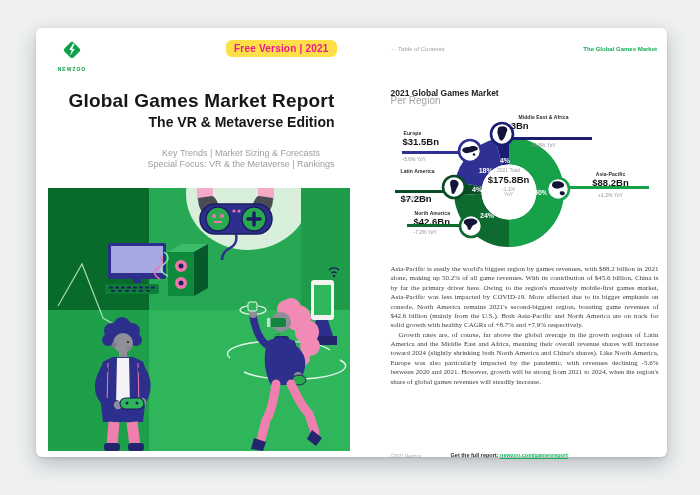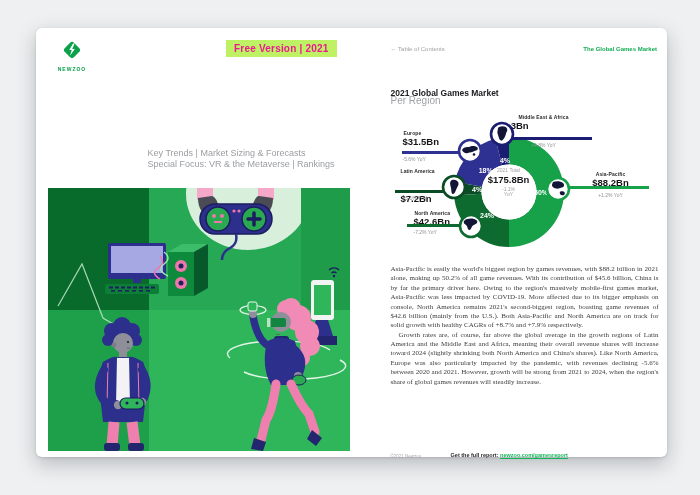--- a/index.html
+++ b/index.html
@@ -5,26 +5,26 @@
   html,body{margin:0;padding:0;background:#eef0f1;}
   .stage{position:relative;width:700px;height:495px;background:#eef0f1;overflow:hidden;
          font-family:"Liberation Sans",sans-serif;}
   .spread{position:absolute;left:36px;top:28px;width:631px;height:429px;background:#ffffff;
           border-radius:6px;box-shadow:0 7px 20px rgba(25,30,40,.25),0 1px 3px rgba(0,0,0,.12);display:flex;}
   .page{position:relative;width:50%;height:100%;}
 
   
   .logo{position:absolute;left:16px;top:11px;width:40px;text-align:center;}
   .logo-word{font-size:5px;font-weight:700;color:#0aa149;letter-spacing:1px;margin-top:1px;}
-  .badge{position:absolute;top:12px;right:15px;background:#bef264;color:#ee1791;
-         font-size:10px;font-weight:700;padding:3px 8px;letter-spacing:.2px;}
+  .badge{position:absolute;top:12px;right:15px;background:#fde047;color:#ee1791;
+         font-size:10px;font-weight:700;padding:3px 8px;letter-spacing:.2px;border-radius:6px;}
   .cover-text{position:absolute;top:62px;right:17px;text-align:right;color:#161618;}
   .cover-text h1{margin:0;font-size:19px;font-weight:700;letter-spacing:.2px;}
   .cover-text h2{margin:2px 0 0;font-size:14px;font-weight:700;}
-  .taglines{position:absolute;top:120px;right:17px;text-align:left;font-size:9px;
+  .taglines{position:absolute;top:120px;right:17px;text-align:center;font-size:9px;
             color:#9b9da1;line-height:1.25;}
   .illustration{position:absolute;left:12px;top:160px;width:302px;height:263px;}
   .illustration svg{display:block;}
 
   
   .toc{position:absolute;left:39px;top:18px;font-size:6px;color:#a0a2a6;text-decoration:none;}
   .section-link{position:absolute;right:10px;top:18px;font-size:6px;color:#12ab53;font-weight:700;text-decoration:none;}
   .chart-title{position:absolute;left:39px;top:60px;margin:0;font-size:8.5px;font-weight:700;color:#202024;}
   .chart-sub{position:absolute;left:39px;top:67px;font-size:10px;color:#9fa1a5;}
   .chart{position:absolute;left:0;top:84px;width:315px;height:155px;}
@@ -58,20 +58,24 @@
       <div class="logo">
         <svg width="22" height="22" viewBox="0 0 22 22">
           <rect x="4.5" y="4.5" width="13" height="13" rx="3" fill="#0aa149" transform="rotate(45 11 11)"></rect>
           <path d="M12,4.5 L8.3,11 h2.4 L9,16.8 L13.8,10 h-2.5 L13.6,4.5 Z" fill="#ffffff"></path>
         </svg>
         <div class="logo-word">NEWZOO</div>
       </div>
 
       <div class="badge">Free Version | 2021</div>
 
+      <div class="cover-text">
+        <h1>Global Games Market Report</h1>
+        <h2>The VR &amp; Metaverse Edition</h2>
+      </div>
       <div class="taglines">
         <div>Key Trends | Market Sizing &amp; Forecasts</div>
         <div>Special Focus: VR &amp; the Metaverse | Rankings</div>
       </div>
 
       <div class="illustration">
         <svg width="302" height="263" viewBox="0 0 302 263">
 
           <rect x="0" y="0" width="101" height="122" fill="#086b2b"></rect>
           <rect x="0" y="122" width="101" height="141" fill="#1ea04b"></rect>

